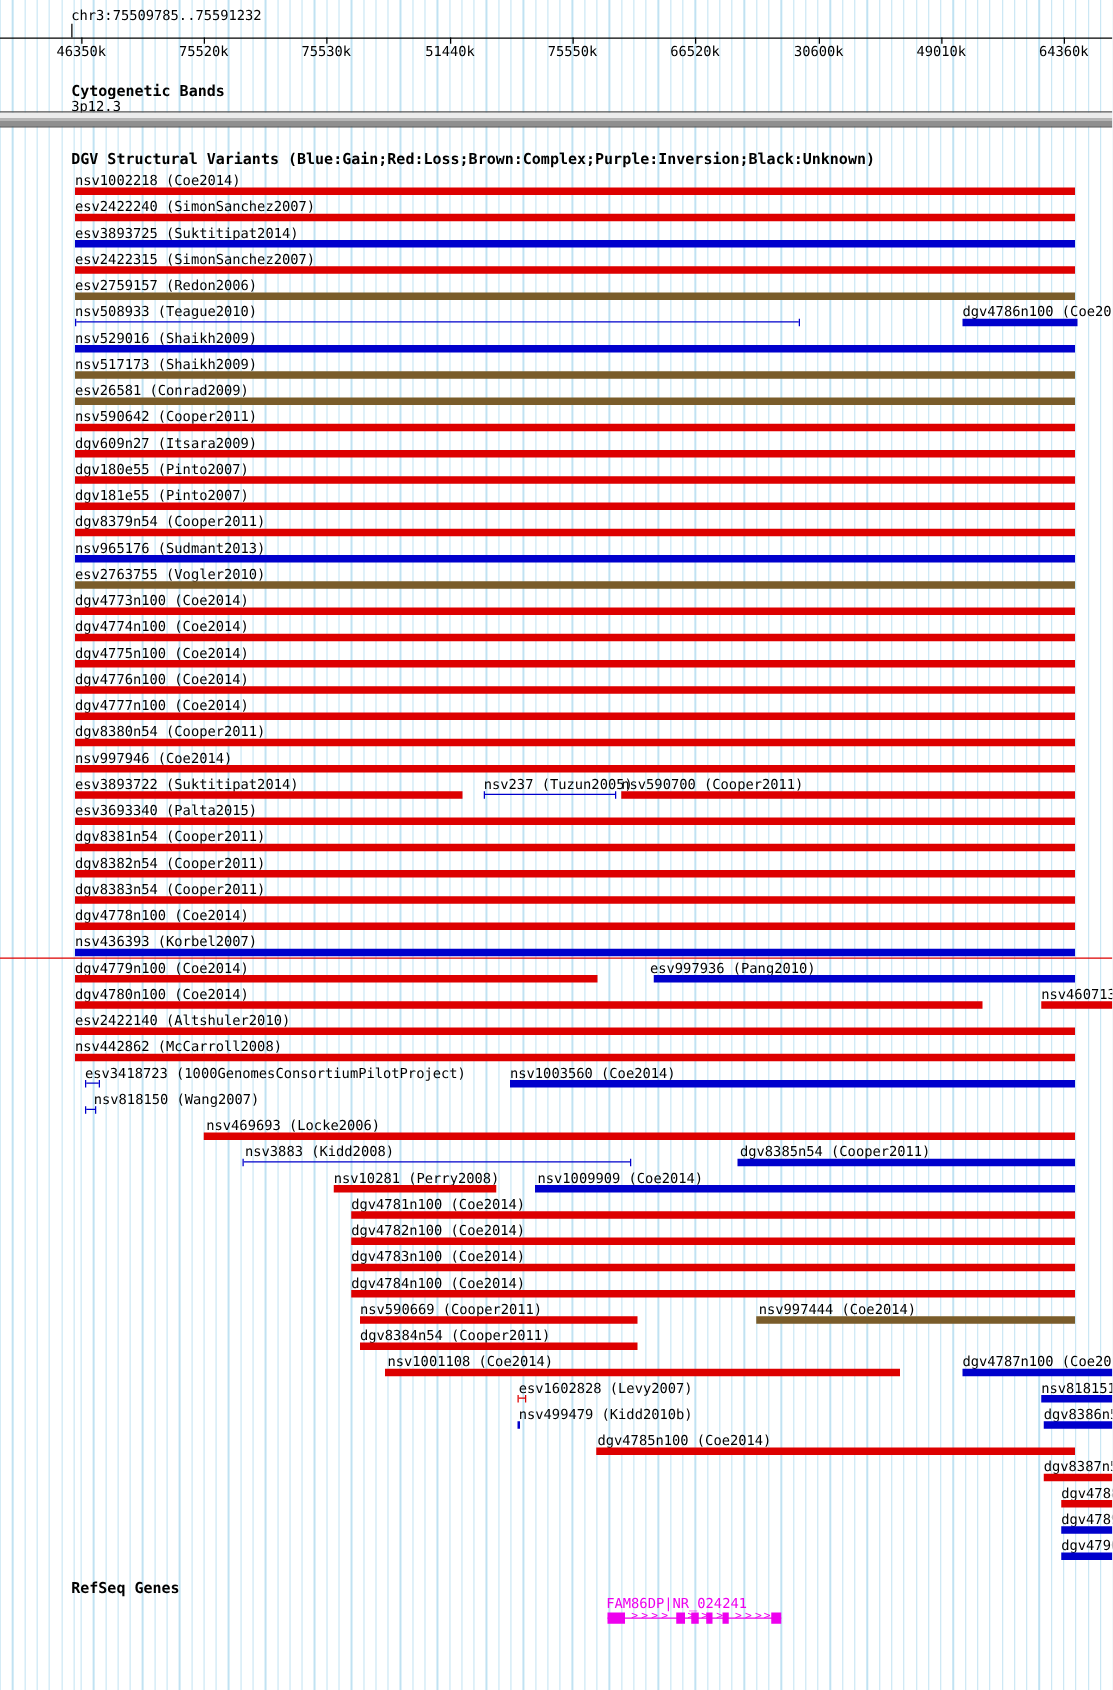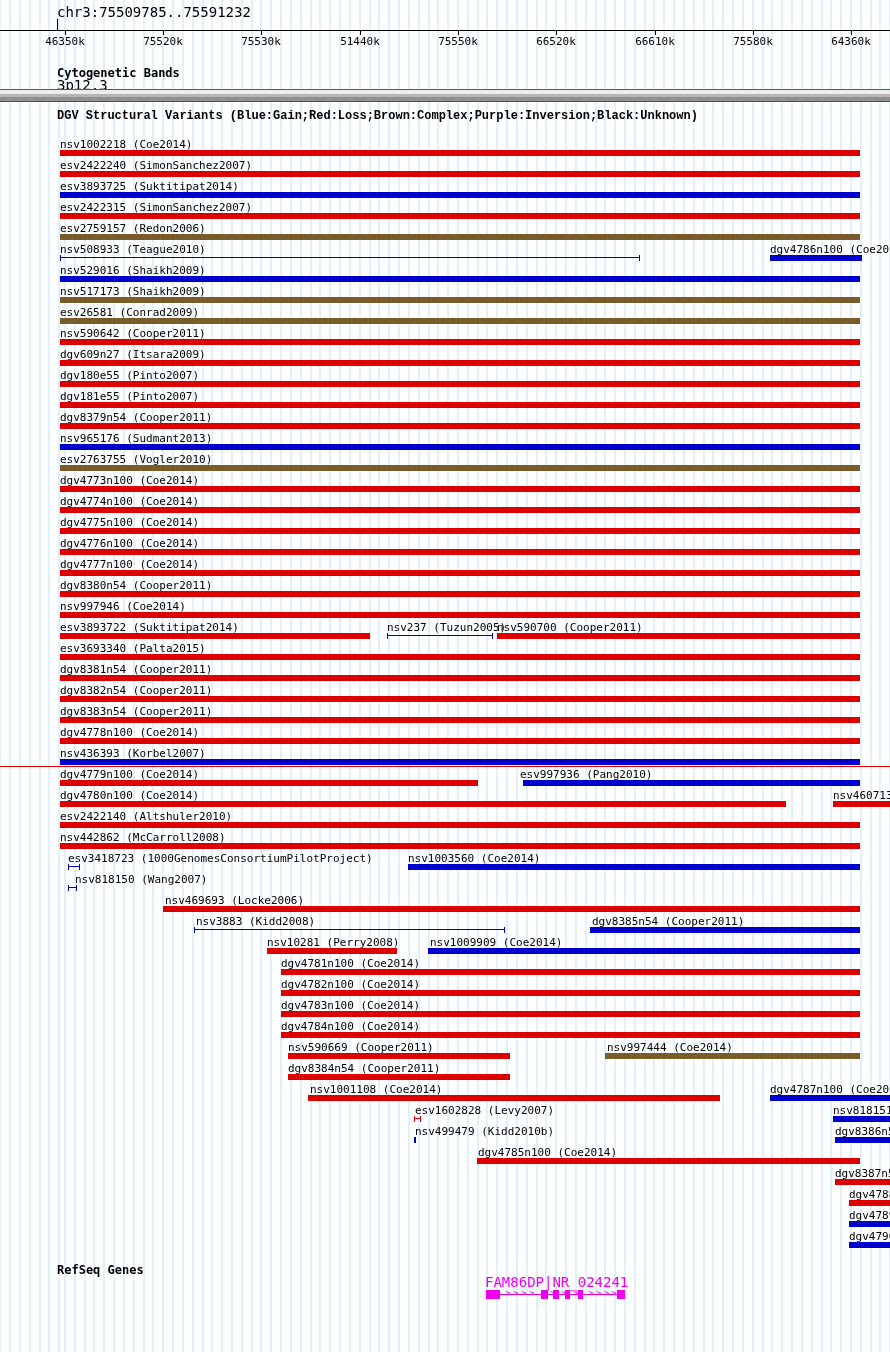--- a/index.html
+++ b/index.html
@@ -3,31 +3,31 @@
 <meta charset="utf-8">
 <style>
   html,body{margin:0;padding:0;background:#fff;}
   #page{
     position:relative;width:890px;height:1352px;overflow:hidden;
     background-color:#ffffff;
     background-image:repeating-linear-gradient(90deg,#c0e2f2 0 1px,transparent 1px 9.825px);
     background-position:64.5px 0;
     font-family:"DejaVu Sans Mono",monospace;color:#000;
   }
-  .lbl{position:absolute;font-size:14px;line-height:11px;white-space:pre;}
+  .lbl{position:absolute;font-size:11px;line-height:11px;white-space:pre;}
   .head{position:absolute;font-size:12px;line-height:12px;font-weight:bold;white-space:pre;}
   #genome-title{left:57px;top:7px;}
   #ruler-line{position:absolute;left:0;top:30px;width:890px;height:1px;background:#000;}
   #ruler-start-tick{position:absolute;left:57px;top:19px;width:1px;height:11px;background:#000;}
   #cyto-heading{left:57px;top:67px;}
   #cyto-name{left:57px;top:80px;}
   #cyto-bar{position:absolute;left:0;top:89px;width:890px;height:13px;box-sizing:border-box;
     background:linear-gradient(#ececec 0 40%,#b5b5b5 40% 60%,#8f8f8f 60% 100%);
     border-top:1px solid #555;border-bottom:1px solid #555;}
-  #dgv-heading{left:57px;top:110px;font-family:Liberation Mono, monospace;}
+  #dgv-heading{left:57px;top:121px;}
   #full-width-variant-line{position:absolute;left:0;top:766px;width:890px;height:1px;}
   #refseq-heading{left:57px;top:1264px;}
   #gene-label{left:485px;top:1277px;color:#ee00ee;}
 </style>
 </head>
 <body>
 
 <div id="page">
   <div class="lbl" id="genome-title">chr3:75509785..75591232</div>
   <div id="ruler-start-tick"></div>
@@ -49,23 +49,23 @@
     <div style="position: absolute; left: 163px; top: 35px; transform: translateX(-50%); font: 11px &quot;DejaVu Sans Mono&quot;, monospace; white-space: pre;">75520k</div>
     <div style="position: absolute; left: 261px; top: 30px; width: 1px; height: 5px; background: rgb(0, 0, 0);"></div>
     <div style="position: absolute; left: 261px; top: 35px; transform: translateX(-50%); font: 11px &quot;DejaVu Sans Mono&quot;, monospace; white-space: pre;">75530k</div>
     <div style="position: absolute; left: 360px; top: 30px; width: 1px; height: 5px; background: rgb(0, 0, 0);"></div>
     <div style="position: absolute; left: 360px; top: 35px; transform: translateX(-50%); font: 11px &quot;DejaVu Sans Mono&quot;, monospace; white-space: pre;">51440k</div>
     <div style="position: absolute; left: 458px; top: 30px; width: 1px; height: 5px; background: rgb(0, 0, 0);"></div>
     <div style="position: absolute; left: 458px; top: 35px; transform: translateX(-50%); font: 11px &quot;DejaVu Sans Mono&quot;, monospace; white-space: pre;">75550k</div>
     <div style="position: absolute; left: 556px; top: 30px; width: 1px; height: 5px; background: rgb(0, 0, 0);"></div>
     <div style="position: absolute; left: 556px; top: 35px; transform: translateX(-50%); font: 11px &quot;DejaVu Sans Mono&quot;, monospace; white-space: pre;">66520k</div>
     <div style="position: absolute; left: 655px; top: 30px; width: 1px; height: 5px; background: rgb(0, 0, 0);"></div>
-    <div style="position: absolute; left: 655px; top: 35px; transform: translateX(-50%); font: 11px &quot;DejaVu Sans Mono&quot;, monospace; white-space: pre;">66610k</div>
+    <div style="position: absolute; left: 655px; top: 35px; transform: translateX(-50%); font: 11px &quot;DejaVu Sans Mono&quot;, monospace; white-space: pre;">30600k</div>
     <div style="position: absolute; left: 753px; top: 30px; width: 1px; height: 5px; background: rgb(0, 0, 0);"></div>
-    <div style="position: absolute; left: 753px; top: 35px; transform: translateX(-50%); font: 11px &quot;DejaVu Sans Mono&quot;, monospace; white-space: pre;">75580k</div>
+    <div style="position: absolute; left: 753px; top: 35px; transform: translateX(-50%); font: 11px &quot;DejaVu Sans Mono&quot;, monospace; white-space: pre;">49010k</div>
     <div style="position: absolute; left: 851px; top: 30px; width: 1px; height: 5px; background: rgb(0, 0, 0);"></div>
     <div style="position: absolute; left: 851px; top: 35px; transform: translateX(-50%); font: 11px &quot;DejaVu Sans Mono&quot;, monospace; white-space: pre;">64360k</div>
     <div style="position: absolute; left: 60px; top: 138px; font: 11px &quot;DejaVu Sans Mono&quot;, monospace; white-space: pre;">nsv1002218 (Coe2014)</div>
     <div style="position: absolute; left: 60px; top: 150px; width: 800px; height: 6px; background: rgb(221, 0, 0);"></div>
     <div style="position: absolute; left: 60px; top: 159px; font: 11px &quot;DejaVu Sans Mono&quot;, monospace; white-space: pre;">esv2422240 (SimonSanchez2007)</div>
     <div style="position: absolute; left: 60px; top: 171px; width: 800px; height: 6px; background: rgb(221, 0, 0);"></div>
     <div style="position: absolute; left: 60px; top: 180px; font: 11px &quot;DejaVu Sans Mono&quot;, monospace; white-space: pre;">esv3893725 (Suktitipat2014)</div>
     <div style="position: absolute; left: 60px; top: 192px; width: 800px; height: 6px; background: rgb(0, 0, 204);"></div>
     <div style="position: absolute; left: 60px; top: 201px; font: 11px &quot;DejaVu Sans Mono&quot;, monospace; white-space: pre;">esv2422315 (SimonSanchez2007)</div>
     <div style="position: absolute; left: 60px; top: 213px; width: 800px; height: 6px; background: rgb(221, 0, 0);"></div>

